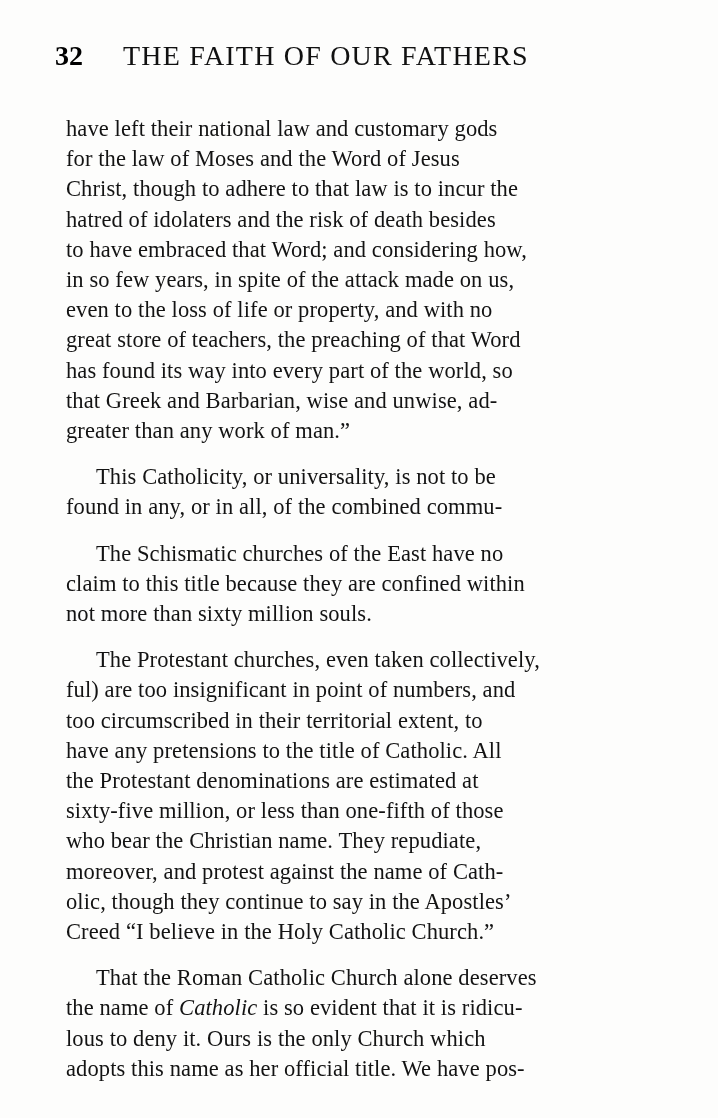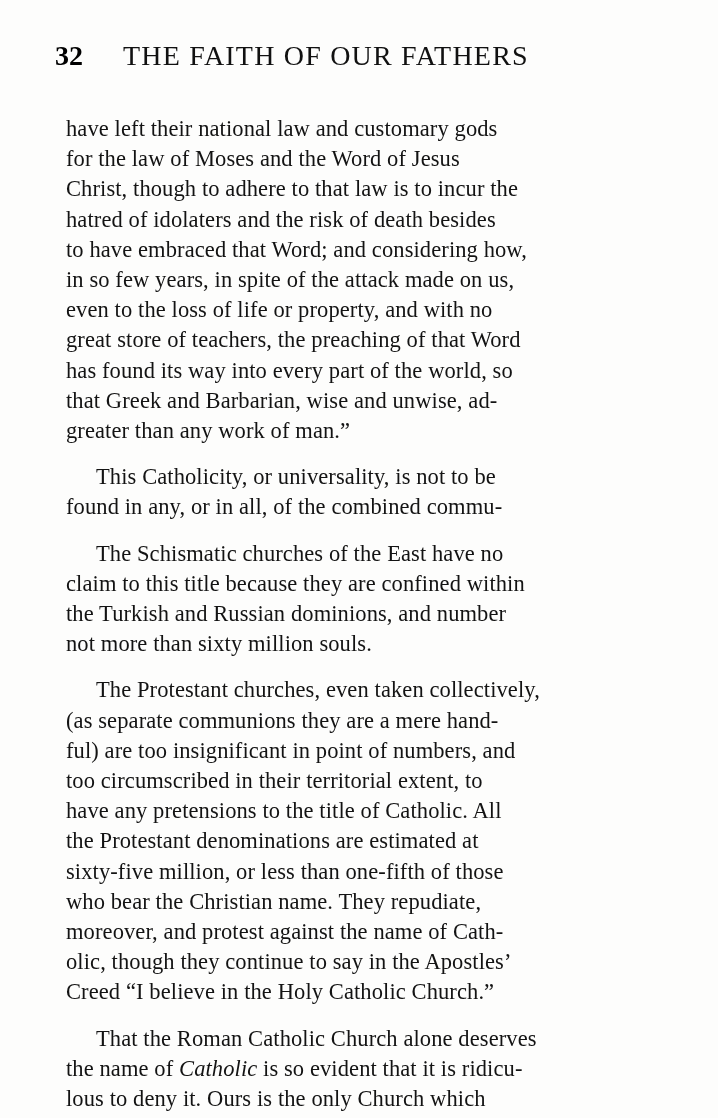--- a/index.html
+++ b/index.html
@@ -99,27 +99,25 @@
     </div>
 
     <div class="para">
       <div class="line indent">This Catholicity, or universality, is not to be</div>
       <div class="line">found in any, or in all, of the combined commu-</div>
     </div>
 
     <div class="para">
       <div class="line indent">The Schismatic churches of the East have no</div>
       <div class="line">claim to this title because they are confined within</div>
-      <div class="line">the Turkish and Russian dominions, and number</div>
       <div class="line">not more than sixty million souls.</div>
     </div>
 
     <div class="para">
       <div class="line indent">The Protestant churches, even taken collectively,</div>
-      <div class="line">(as separate communions they are a mere hand-</div>
       <div class="line">ful) are too insignificant in point of numbers, and</div>
       <div class="line">too circumscribed in their territorial extent, to</div>
       <div class="line">have any pretensions to the title of Catholic. All</div>
       <div class="line">the Protestant denominations are estimated at</div>
       <div class="line">sixty-five million, or less than one-fifth of those</div>
       <div class="line">who bear the Christian name. They repudiate,</div>
       <div class="line">moreover, and protest against the name of Cath-</div>
       <div class="line">olic, though they continue to say in the Apostles’</div>
       <div class="line">Creed “I believe in the Holy Catholic Church.”</div>
     </div>

